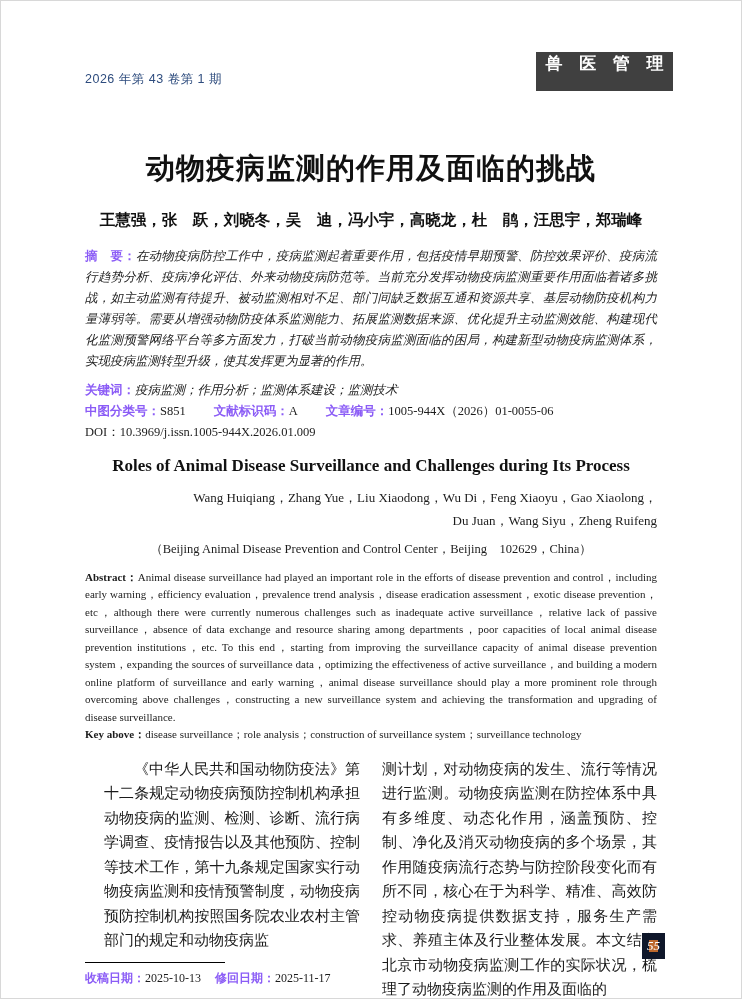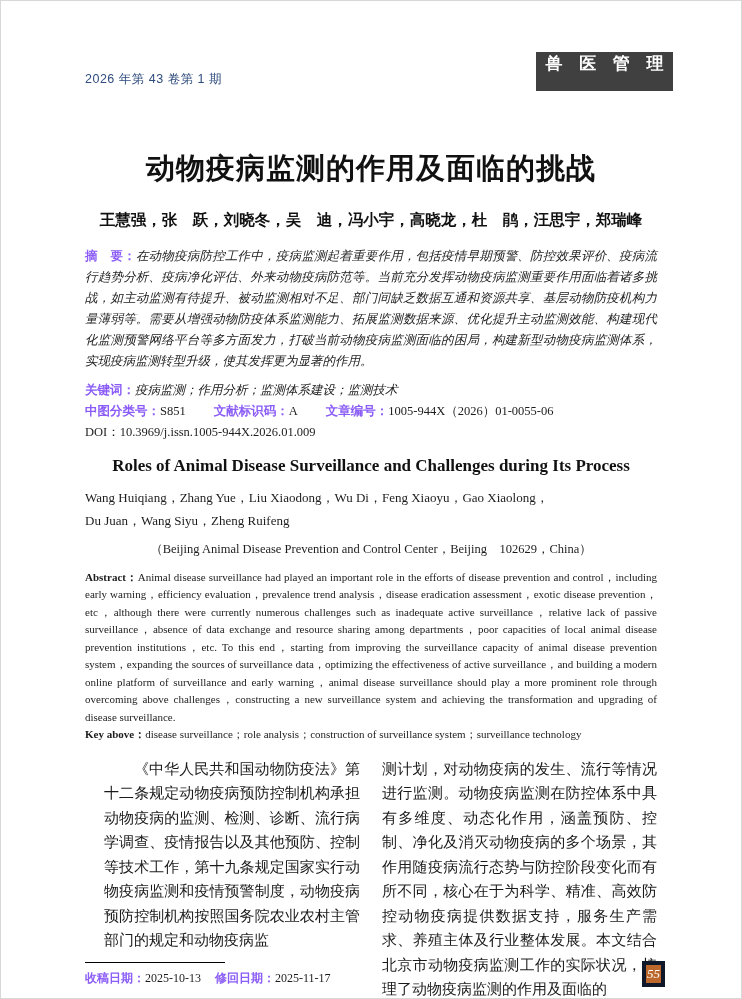--- a/index.html
+++ b/index.html
@@ -55,39 +55,39 @@
     font-style:normal; font-weight:700;
     font-family:"Liberation Sans", sans-serif; color:#8b5cf6;
   }
   .meta-line { font-size:12.5px; line-height:21px; text-align:left; }
   .meta-line .val { margin-right:28px; }
   .doi-line { font-size:12.5px; line-height:21px; }
   .title-en {
     margin-top:13px; text-align:center;
     font-weight:700; font-size:17px; color:#111;
   }
-  .authors-en { margin-top:10px; text-align:left; font-size:13px; line-height:23px; }
+  .authors-en { margin-top:10px; text-align:right; font-size:13px; line-height:23px; }
   .affiliation-en { margin-top:9px; text-align:center; font-size:12.5px; }
   .abstract-en { margin-top:11px; text-align:justify; font-size:11px; line-height:17.5px; }
   .abstract-en .lbl-en, .keywords-en .lbl-en { font-weight:700; font-family:"Liberation Serif", serif; }
   .keywords-en { text-align:left; font-size:11px; line-height:17.5px; }
   .columns { margin-top:13px; display:flex; gap:22px; }
   .col { width:276px; }
   .body-par { font-size:15px; line-height:24.5px; text-align:justify; color:#1a1a1a; }
   .indent { text-indent:2em;margin-left:19px; }
   .footnote { margin-top:9px; }
   .footnote-rule { width:140px; border-top:1.5px solid #000; margin-bottom:5px; }
   .footnote p { font-size:12px; line-height:21px; white-space:nowrap; }
   .footnote .sp { display:inline-block; width:14px; }
   .page-number {
     position:absolute; left:641px; top:932px;
     width:23px; height:26px;
-    background:#bc682d; border:4px solid #0f172a;
+    background:#bc682d; border:7px solid #0f172a;
     color:#fff; font-size:13px; font-style:italic;
-    display:flex; align-items:center; justify-content:center;margin-top:28px;
+    display:flex; align-items:center; justify-content:center;
   }
 </style>
 </head>
 <body>
 
 <div class="page">
 
   <div class="issue-info">2026 年第 43 卷第 1 期</div>
 
   <div class="category-box">

